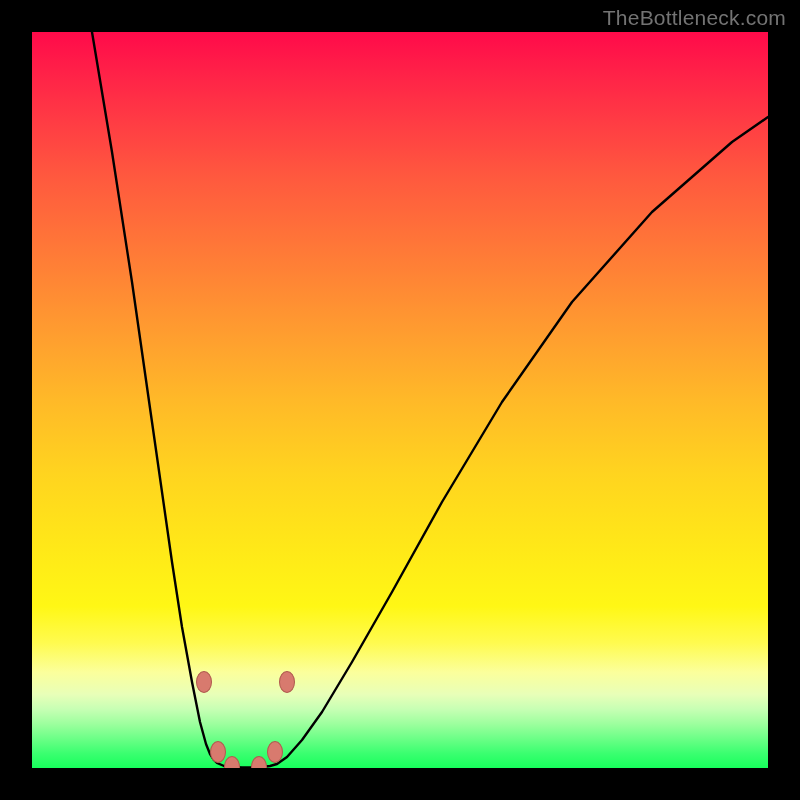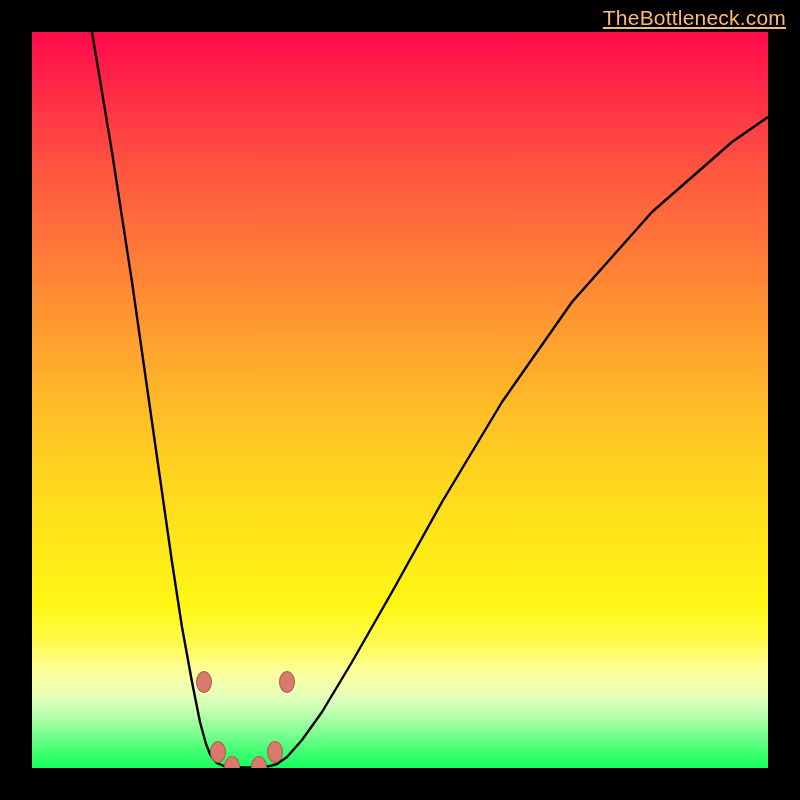--- a/index.html
+++ b/index.html
@@ -59,24 +59,23 @@
     background: #d87a6e;
     border: 1.5px solid #b05a4f;
     transform: translate(-50%, -50%);
   }
   .watermark {
     position: absolute;
     top: 6px;
     right: 14px;
     font-family: Arial, Helvetica, sans-serif;
     font-size: 21px;
-    color: #fdba74;
+    color: #737373;
     letter-spacing: 0.2px;
     user-select: none;
-    text-decoration: underline;
   }
 </style>
 </head>
 <body>
 
 <div class="frame">
 
   <div class="plot-area">
     <div class="gradient-bg"></div>
 

